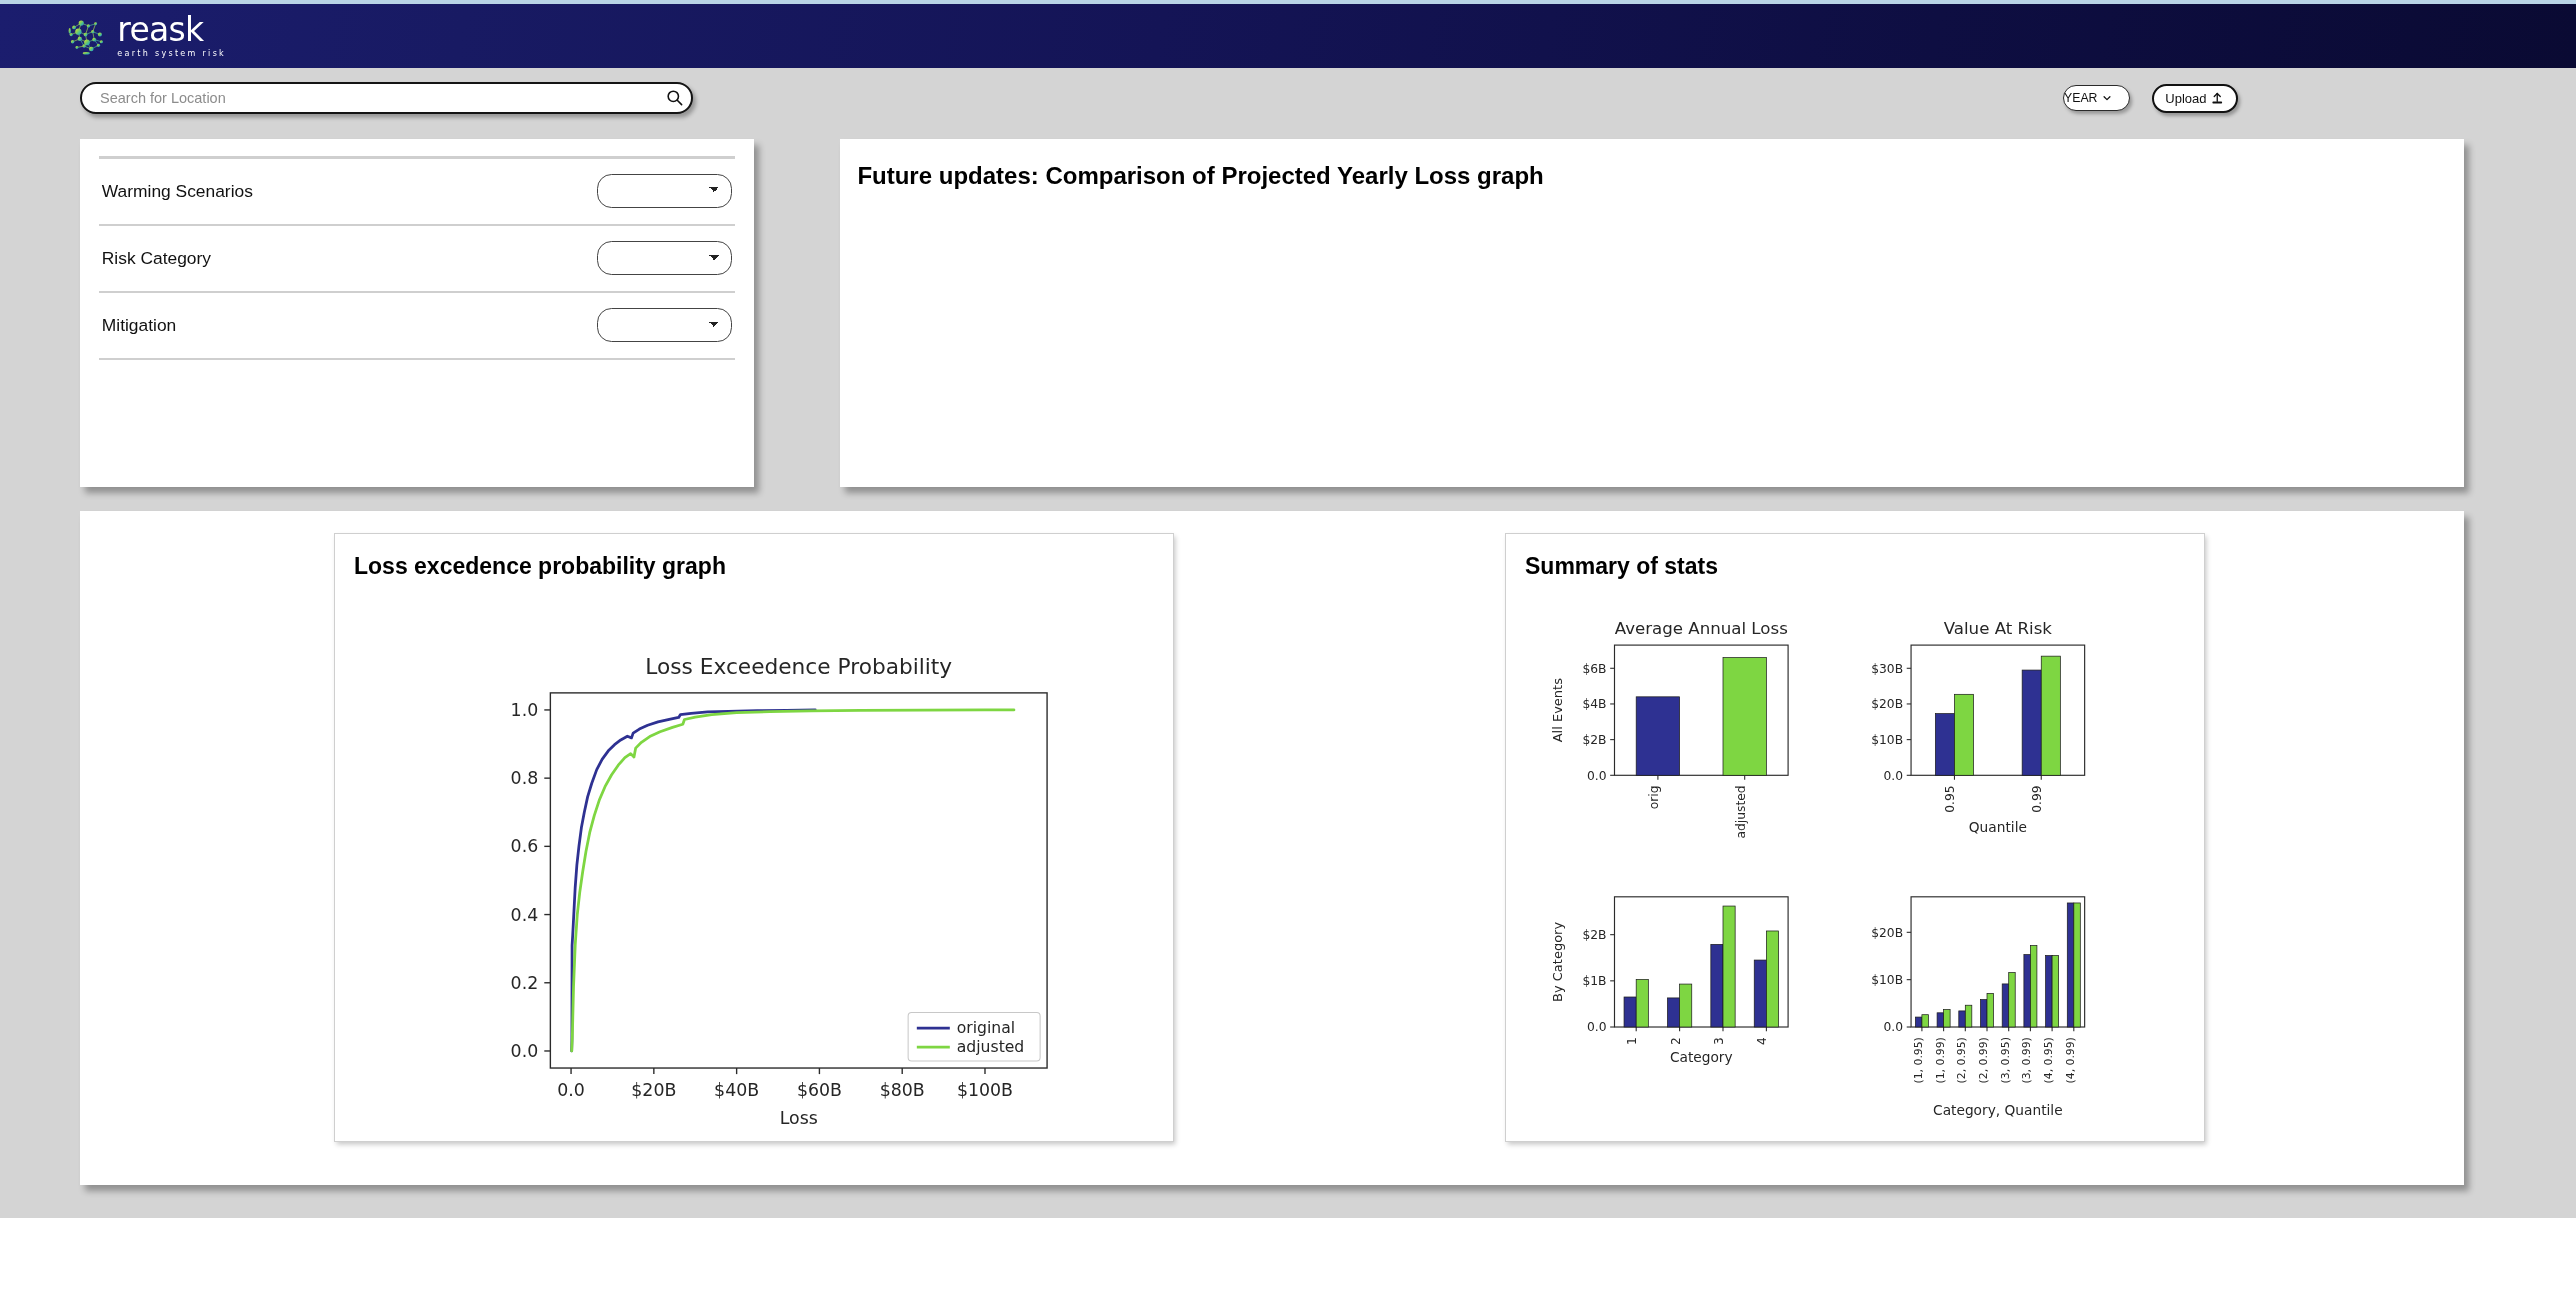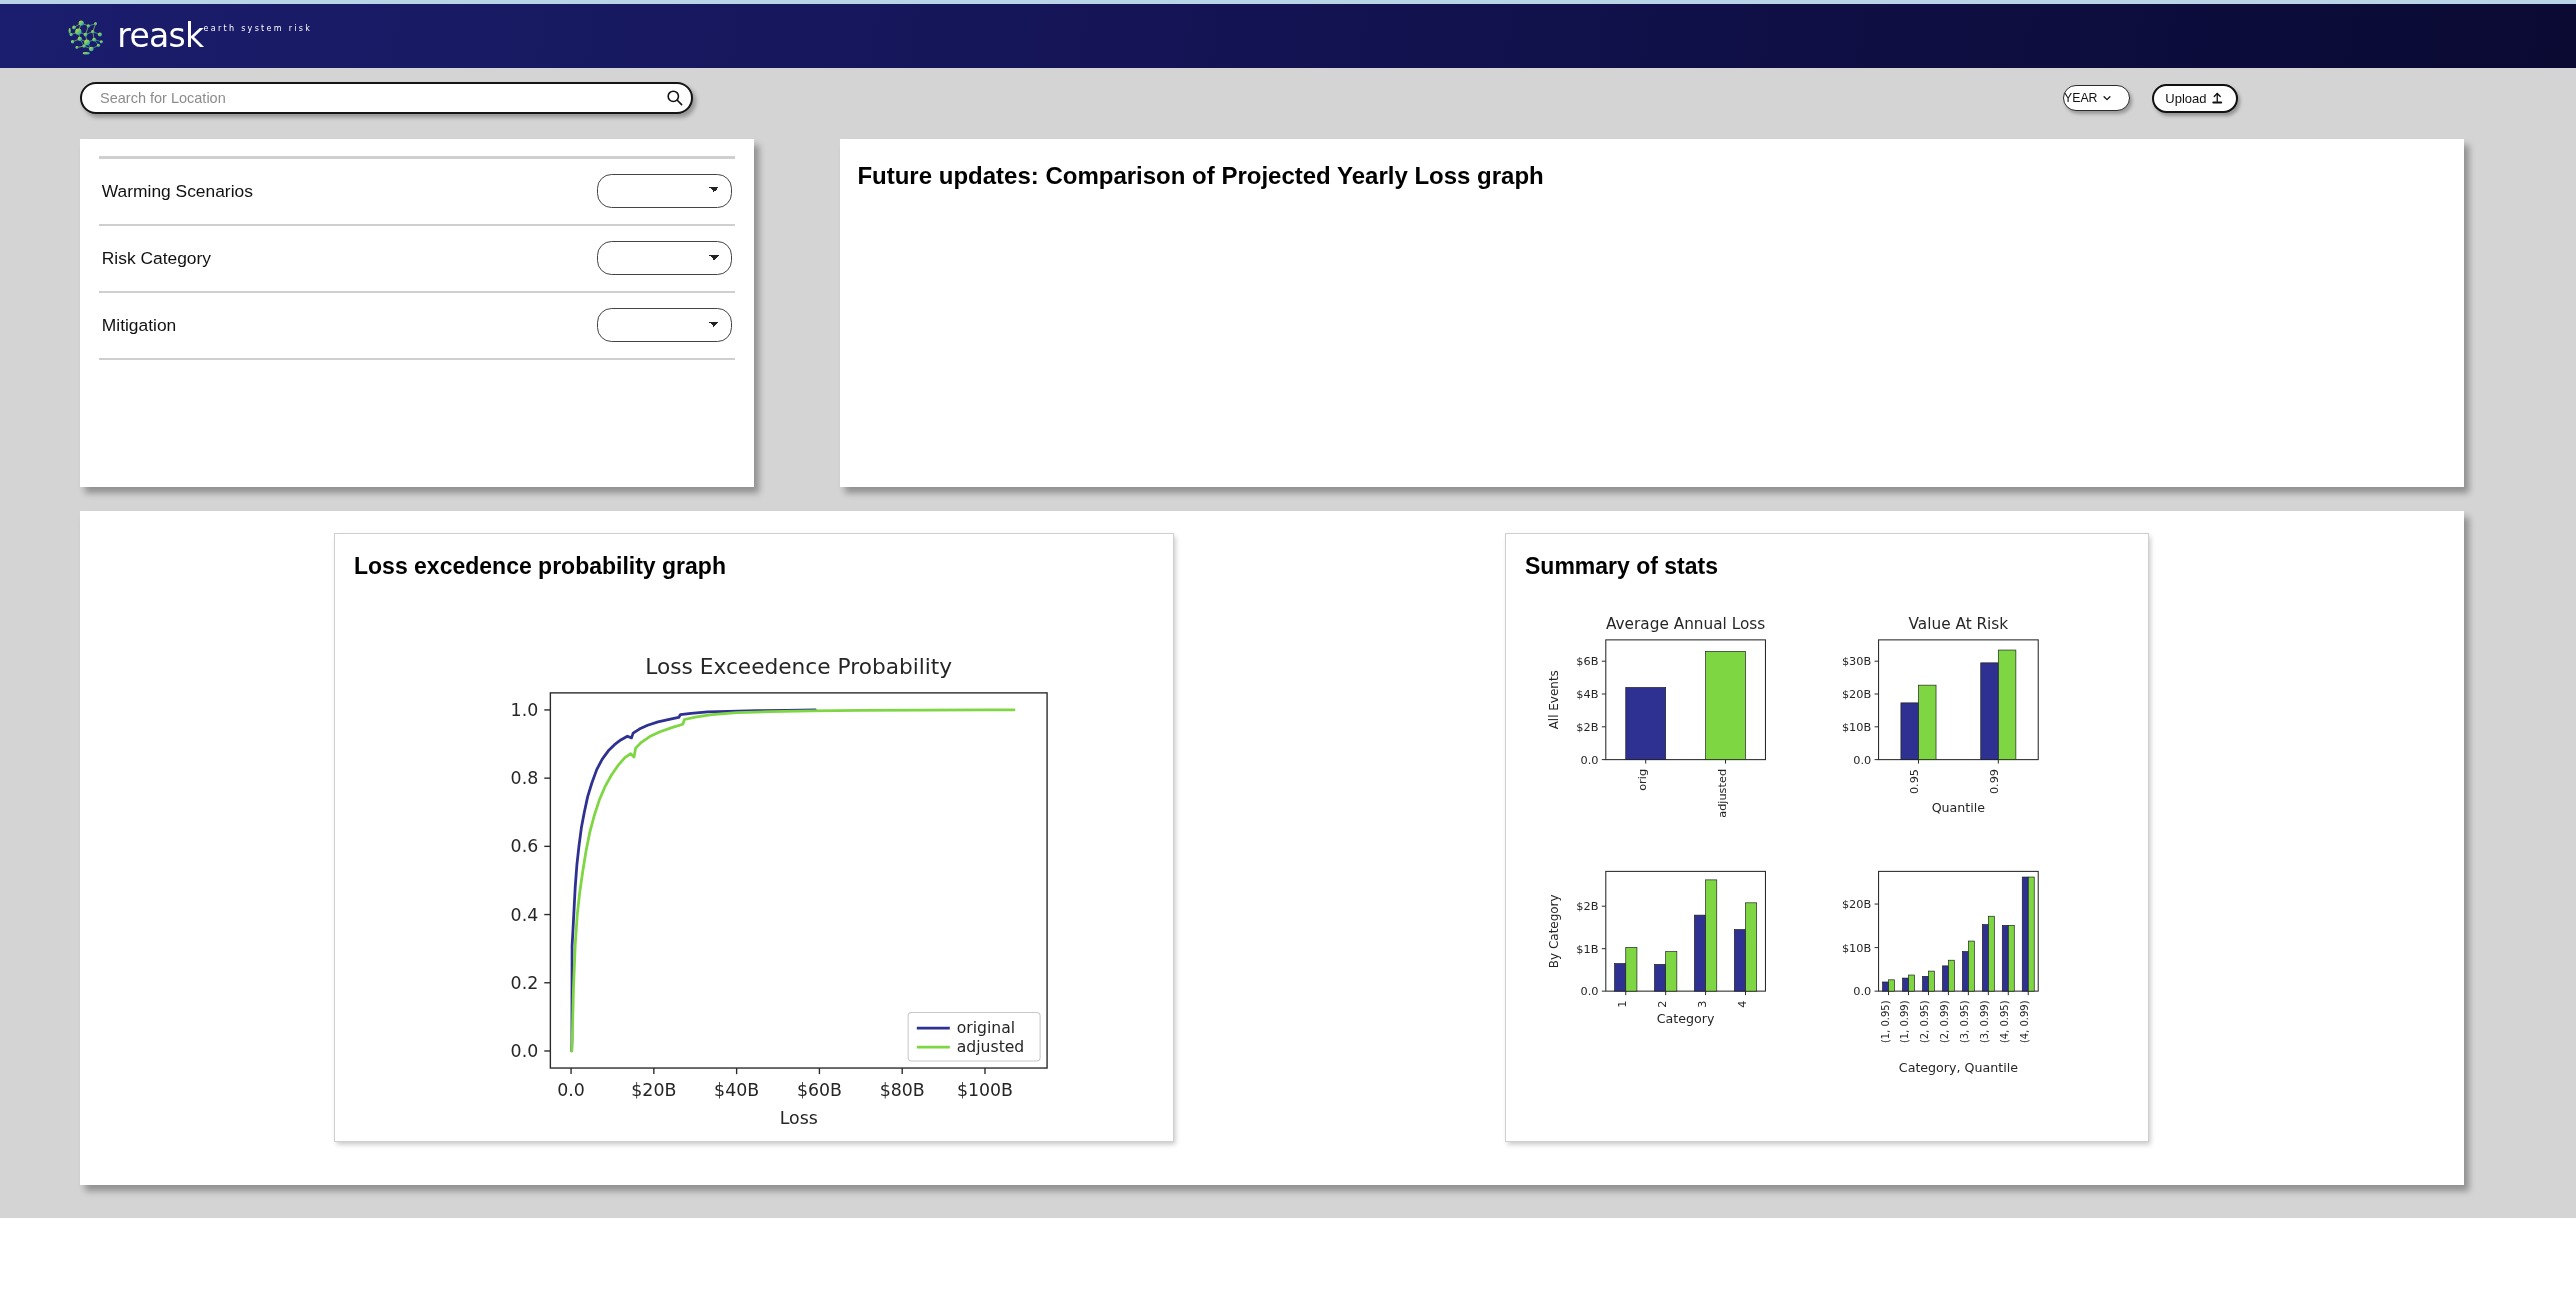--- a/index.html
+++ b/index.html
@@ -15,21 +15,21 @@
 
   
   .topstrip { position:absolute; left:0; top:0; width:2576px; height:4.4px; background:#b9d4e6; }
   .header {
     position:absolute; left:0; top:4.4px; width:2576px; height:64px;
     background: linear-gradient(100deg, #1b1d6e 0%, #181a63 18%, #141456 45%, #0e0e42 75%, #0a0a33 100%);
     display:flex; align-items:center;
   }
   .logo-wrap { display:flex; align-items:center; margin-left:64px; }
   .logo-globe { width:46px; height:46px; flex:none; }
-  .logo-text { margin-left:7.3px; display:flex; flex-direction:row; justify-content:center; }
+  .logo-text { margin-left:7.3px; display:flex; flex-direction:column; justify-content:center; }
   .logo-word {
     color:#ffffff; font-size:33px; line-height:0.92; letter-spacing:-0.7px;
     font-family:"DejaVu Sans", sans-serif; font-weight:400;
   }
   .logo-tag {
     color:#ffffff; font-size:8px; letter-spacing:2.3px; margin-top:2.9px;
     font-family:"DejaVu Sans", sans-serif;
   }
 
   
@@ -89,21 +89,21 @@
 
   .card-future { left:840px; top:139px; width:1624px; height:348px; }
   .future-title { font-size:24px; font-weight:bold; color:#000; padding:23px 0 0 17.4px; }
 
   .card-main { left:80px; top:511px; width:2384px; height:674px; }
 
   .panel { position:absolute; background:#ffffff; border:0.7px solid #cfcfcf; box-shadow:2.2px 2.9px 5px rgba(0,0,0,0.22); }
   .panel-title { font-size:23px; font-weight:bold; color:#000; padding:19px 0 0 19px; }
 
   .panel-lep { left:254px; top:22px; width:840px; height:609px; }
-  .panel-stats { left:1425px; top:22px; width:644px; height:609px; }
+  .panel-stats { left:1425px; top:22px; width:700px; height:609px; }
 
   .figure { width:100%; }
 </style>
 </head>
 <body>
 
 <div class="page">
   <div class="canvas"></div>
 
   <div class="topstrip"></div>

